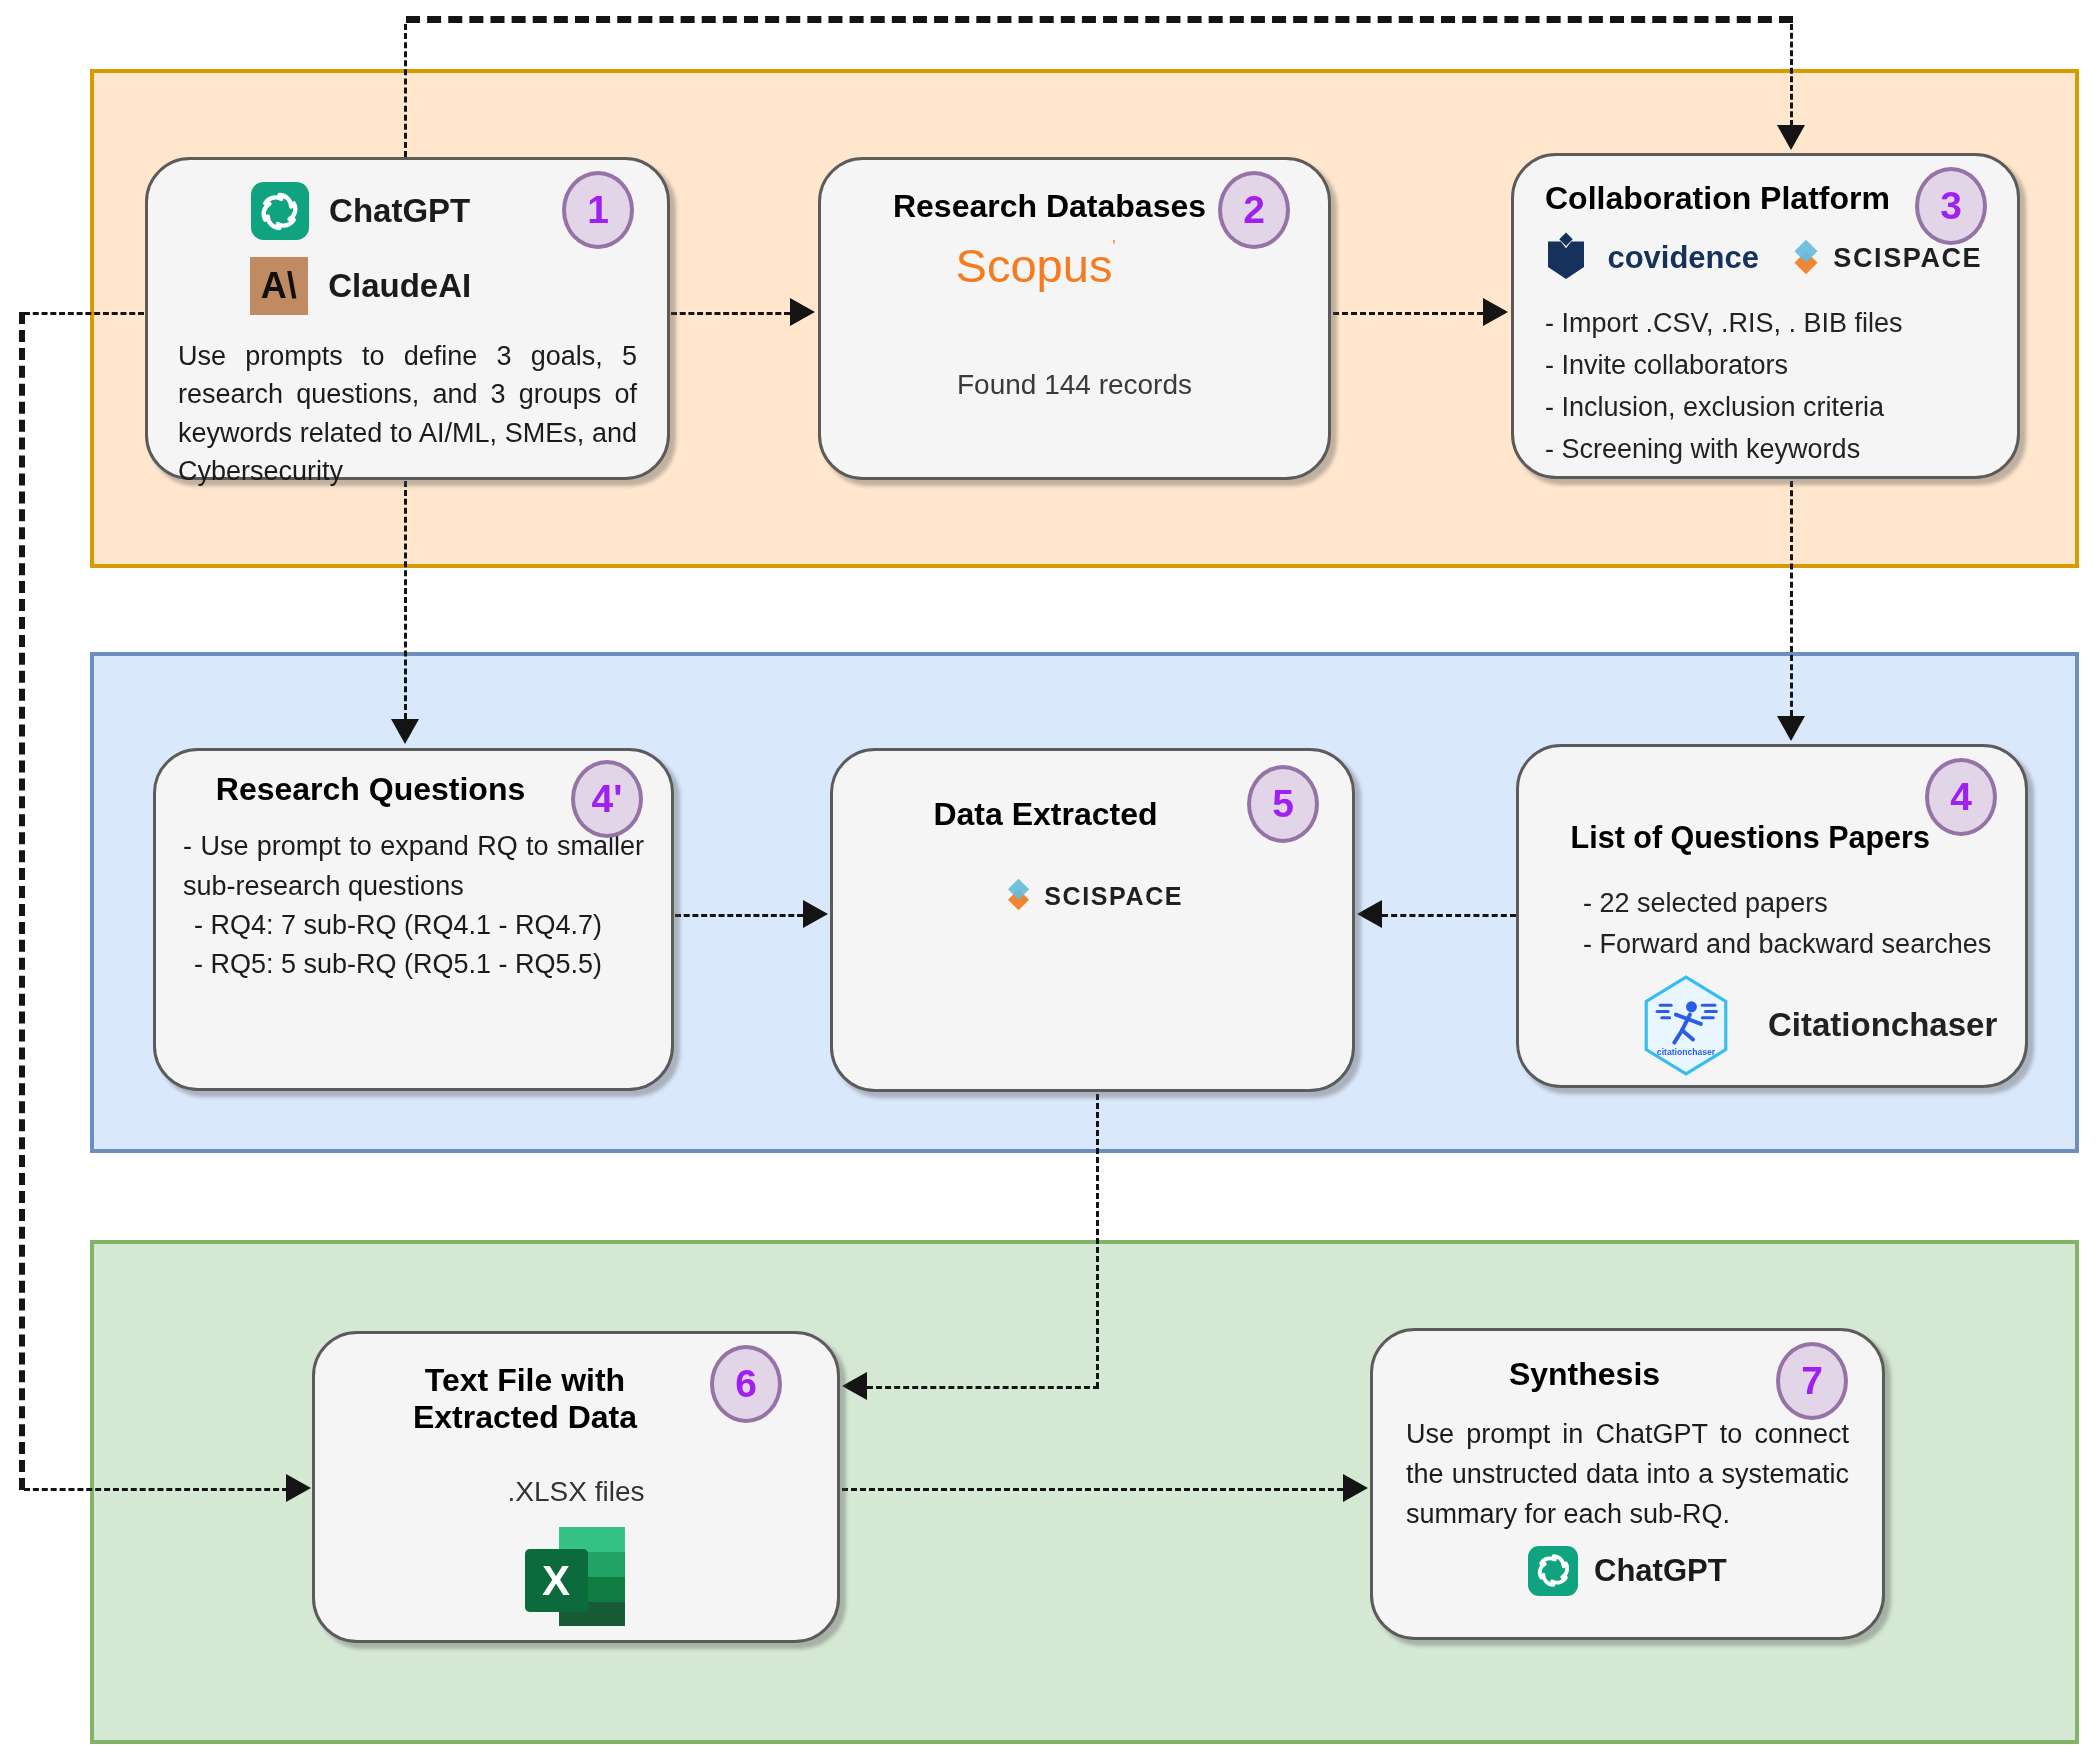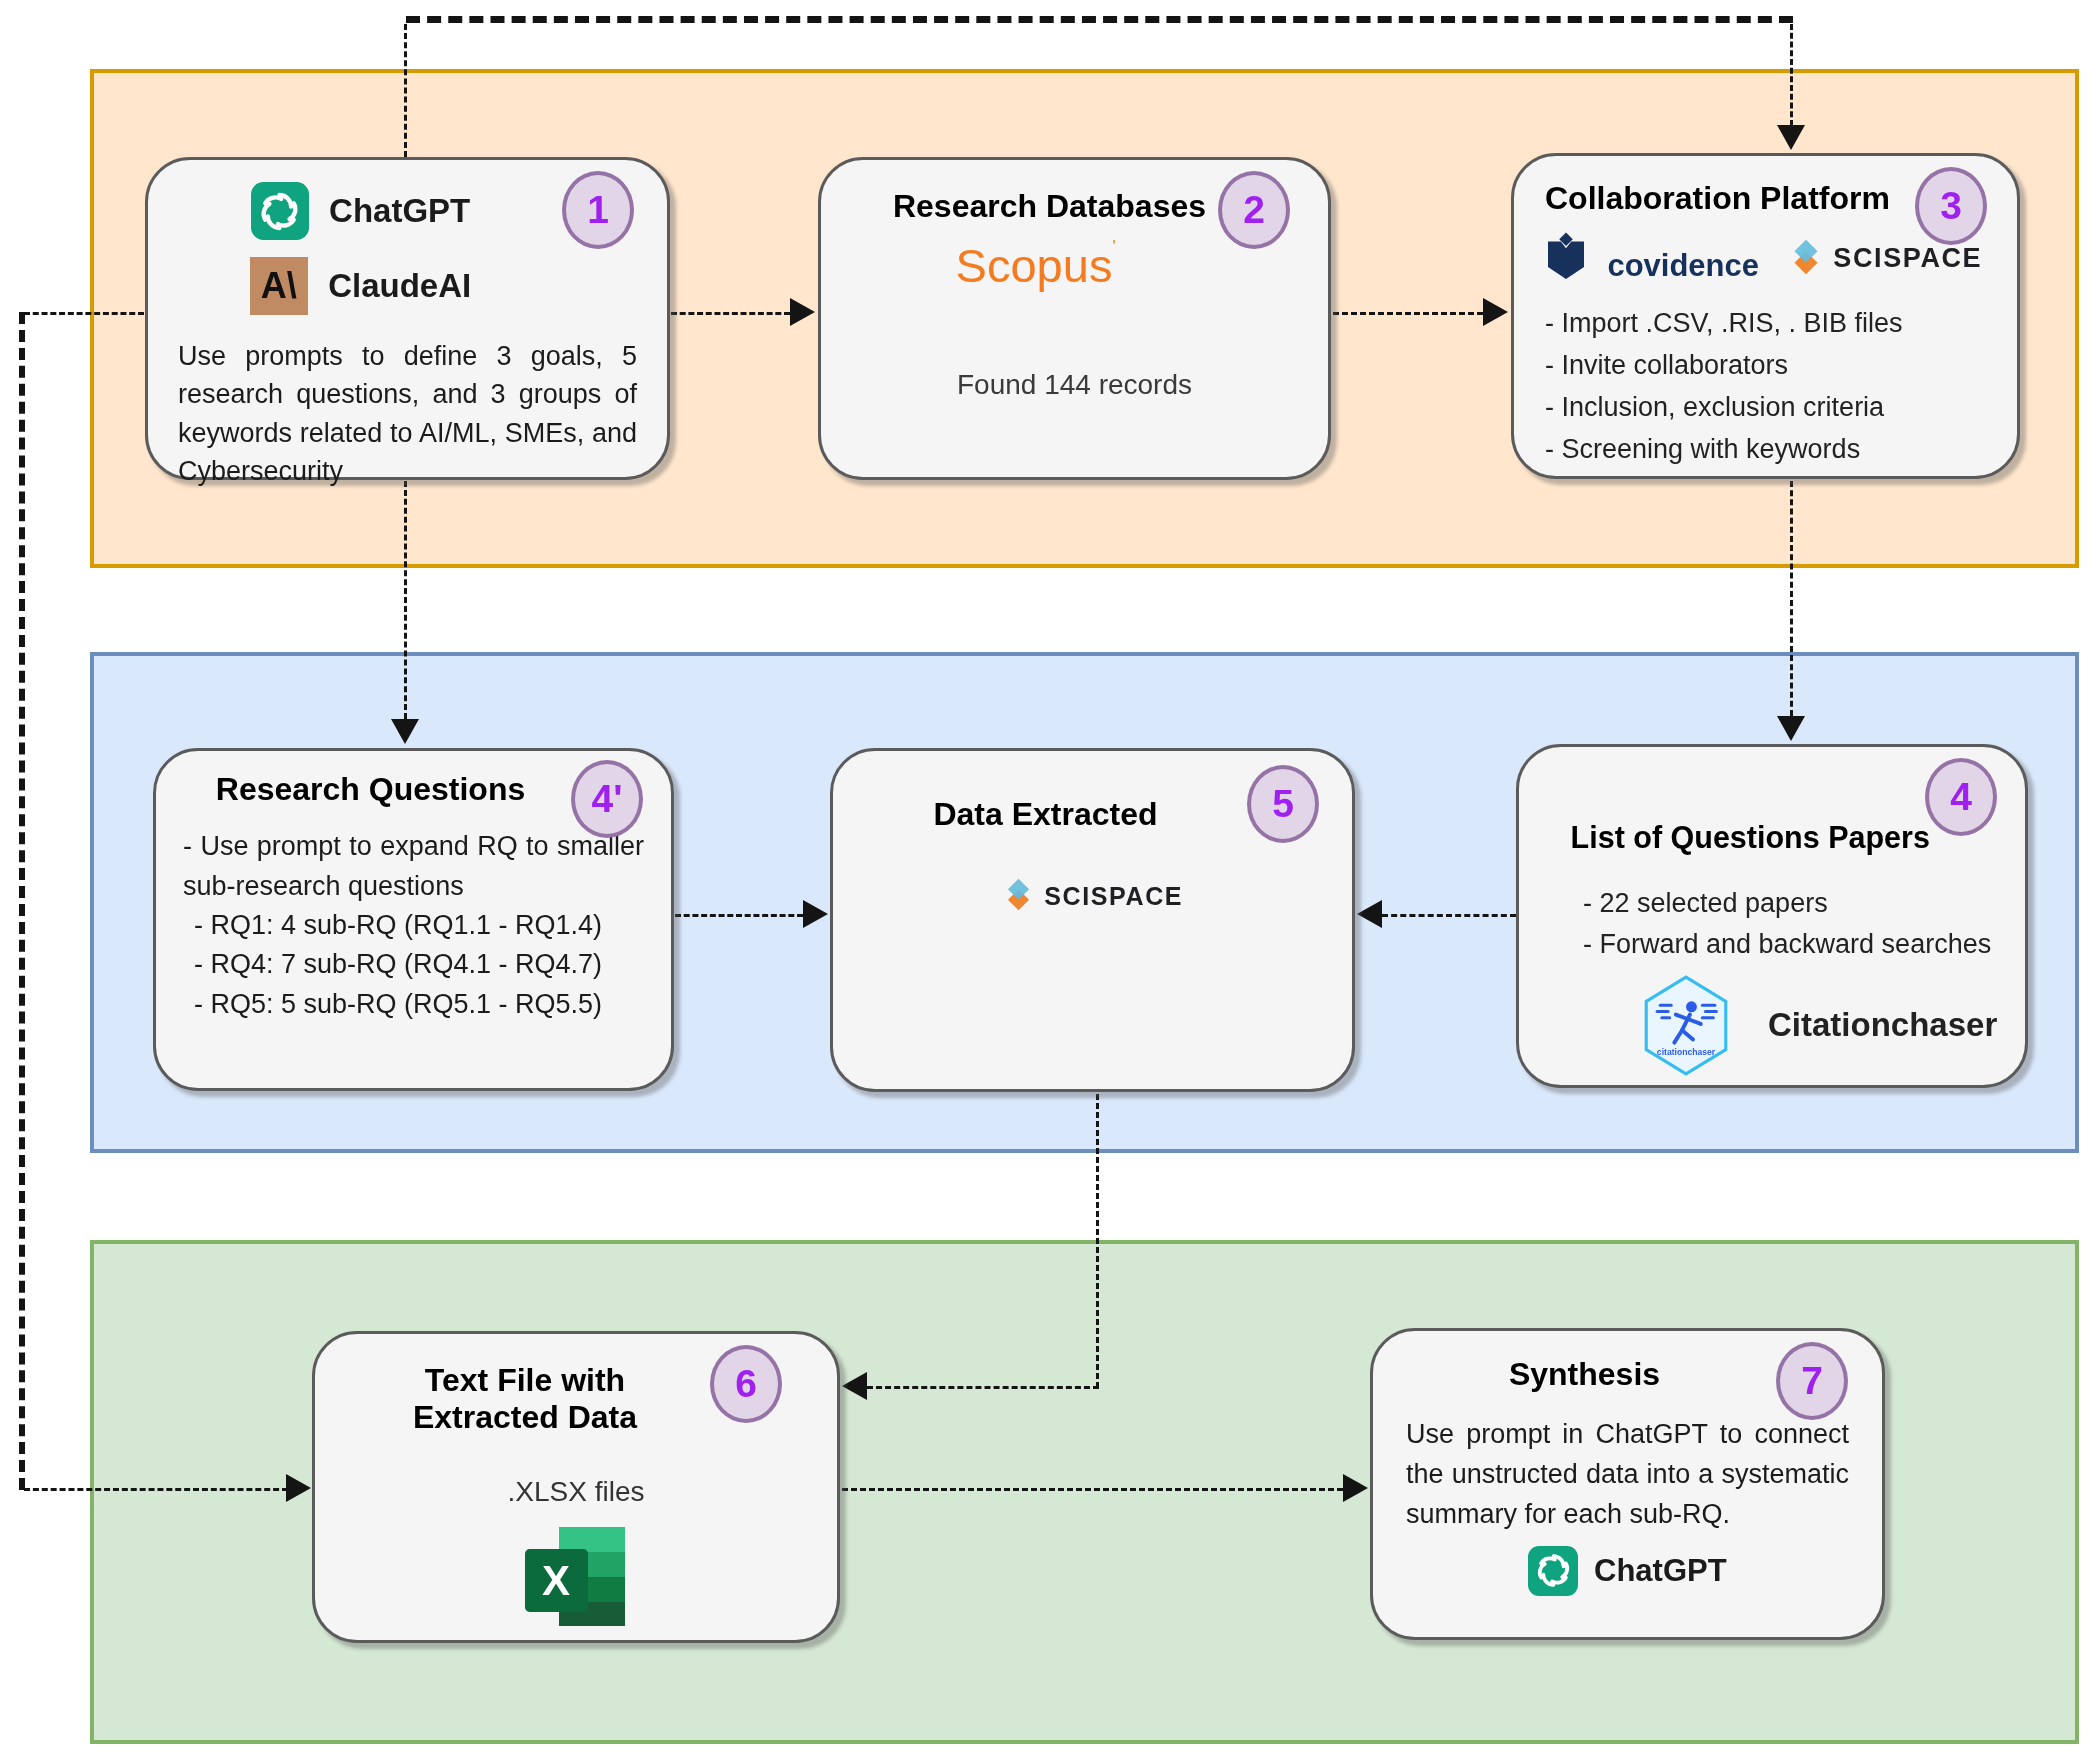--- a/index.html
+++ b/index.html
@@ -143,21 +143,21 @@
     </div>
     <div class="bodytxt" style="text-align:center;margin-top:72px;color:#3a3a3a;font-size:28px;">Found 144 records</div>
   </div>
 
   <div class="node" style="left:1511px;top:153px;width:509px;height:326px;padding:23.5px 27px 15.7px 31px;">
     <div class="badge" style="right:30px;top:11px;left:auto;">
         <span>3</span>
       </div>
     <div class="title" style="text-align:left;">Collaboration Platform</div>
     <div style="display:flex;align-items:center;justify-content:space-between;margin-top:15.7px;padding-right:7.8px;">
-      <span class="logo-row" style="align-items:flex-end;">
+      <span class="logo-row" style="">
         <span>
           <svg width="42" height="49" viewBox="0 0 56 64">
             <polygon points="28,0 37,9 28,18 19,9" fill="#16325C"></polygon>
             <path d="M4,12 H21 L28,21 L35,12 H52 V46 L28,62 L4,46 Z" fill="#16325C"></path>
           </svg>
         </span>
         <span class="covidence-label">covidence</span>
       </span>
       <span class="logo-row" style="gap:9.4px;">
         <span>
@@ -177,21 +177,20 @@
     </div>
   </div>
 
   <div class="node" style="left:153px;top:748px;width:521px;height:343px;padding:20.4px 27px 15.7px 27px;">
     <div class="badge" style="right:28px;top:9.4px;left:auto;">
         <span>4'</span>
       </div>
     <div class="title" style="margin-right:86px;">Research Questions</div>
     <div class="bodytxt just" style="margin-top:19px;line-height:1.45;">- Use prompt to expand RQ to smaller sub-research questions</div>
     <div class="bodytxt" style="line-height:1.47;padding-left:11px;">
-      <div>- RQ1: 4 sub-RQ (RQ1.1 - RQ1.4)</div>
       <div>- RQ4: 7 sub-RQ (RQ4.1 - RQ4.7)</div>
       <div>- RQ5: 5 sub-RQ (RQ5.1 - RQ5.5)</div>
     </div>
   </div>
 
   <div class="node" style="left:830px;top:748px;width:525px;height:344px;padding:31px 34px 15.7px 34px;">
     <div class="badge" style="right:33px;top:14px;left:auto;">
         <span>5</span>
       </div>
     <div class="title" style="margin-top:14px;margin-right:94px;">Data Extracted</div>

